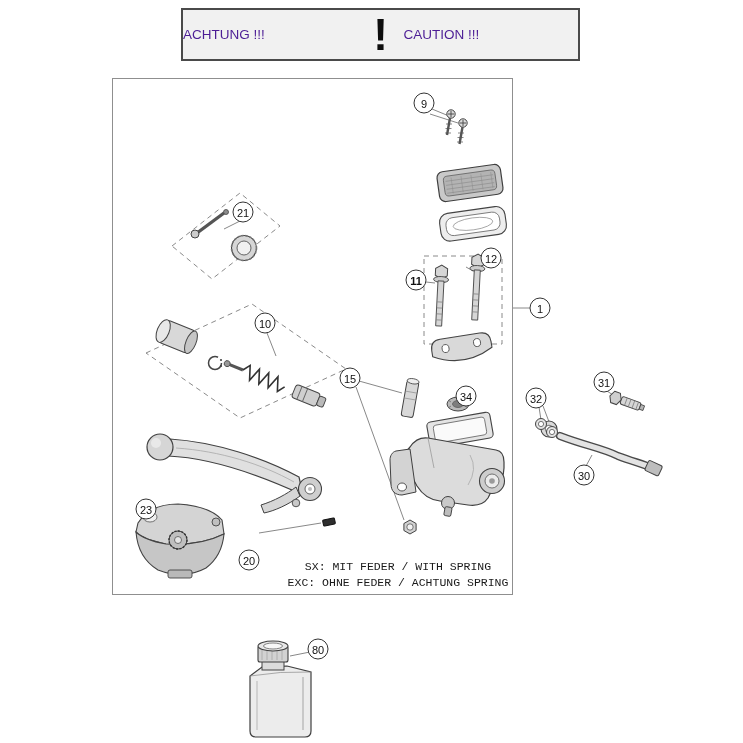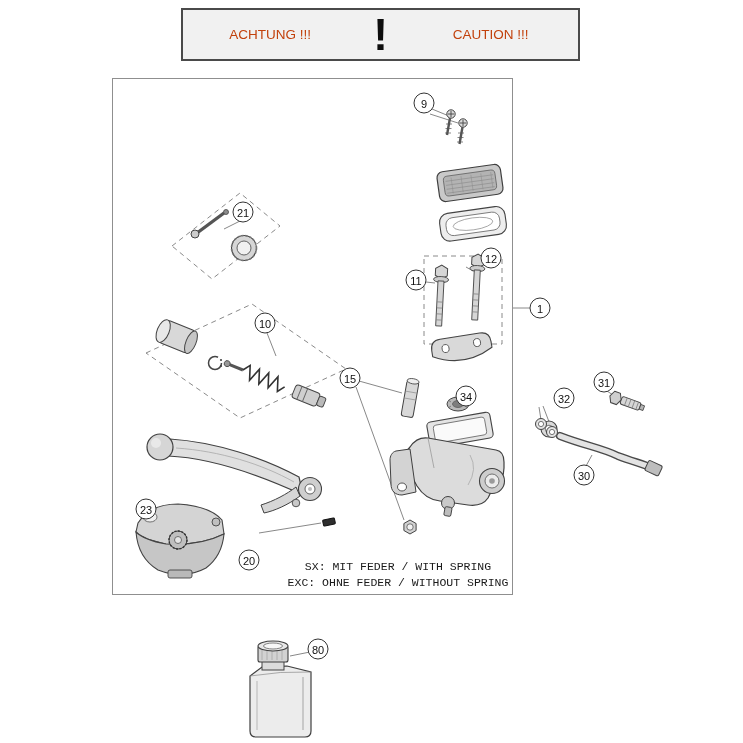--- a/index.html
+++ b/index.html
@@ -8,21 +8,21 @@
   .page { position:relative; width:743px; height:743px; background:#fff; overflow:hidden; }
 
   .art { position:absolute; left:0; top:0; z-index:1; }
 
   .frame { position:absolute; left:112px; top:78px; width:401px; height:517px;
            border:1px solid #8f8f8f; z-index:0; background:#fff; }
 
   .warning-box { position:absolute; left:181px; top:8px; width:399px; height:53px;
                  background:#f1f1f1; border:2px solid #4a4a4a; display:flex;
                  align-items:center; z-index:2; }
-  .warn-col { flex:1; text-align:center; font-size:13.5px; line-height:1.45; color:#c2410c; }
+  .warn-col { flex:1; text-align:left; font-size:13.5px; line-height:1.45; color:#4c1d95; }
   .warn-excl { width:46px; text-align:center; font-size:44px; font-weight:700;
                color:#0d0d0d; line-height:50px; }
 
   .callout { position:absolute; width:21px; height:21px; border:1.4px solid #333;
              border-radius:50%; background:#fff; display:flex; align-items:center;
              justify-content:center; font-size:11px; color:#111;
              transform:translate(-50%,-50%); z-index:3; cursor:default; }
 
   .note { position:absolute; left:272px; top:559px; width:252px; text-align:center;
           font-size:11.5px; line-height:1.35; color:#1a1a1a; z-index:2;font-family:Liberation Mono, monospace; }
@@ -236,31 +236,31 @@
       <rect x="262" y="660" width="22" height="10" fill="#dcdcdc" stroke="#444" stroke-width="1"></rect>
       <rect x="258" y="646" width="30" height="16" rx="2" fill="#d2d2d2" stroke="#3f3f3f" stroke-width="1.1"></rect>
       <path d="M262,648 v12 M267,648 v12 M272,648 v12 M277,648 v12 M282,648 v12" stroke="#999" stroke-width="0.6"></path>
       <ellipse cx="273" cy="646" rx="15" ry="5" fill="#e7e7e7" stroke="#3f3f3f" stroke-width="1.1"></ellipse>
       <ellipse cx="273" cy="646" rx="9.5" ry="3" fill="#f7f7f7" stroke="#666" stroke-width="0.8"></ellipse>
     </g>
   </svg>
 
   <div class="callout" style="left:424px; top:103px;">9</div>
   <div class="callout" style="left:243px; top:212px;">21</div>
-  <div class="callout" style="left:416px; top:280px;">11</div>
+  <div class="callout" style="left:416px; top:280px;font-weight:bold;">11</div>
   <div class="callout" style="left:491px; top:258px;">12</div>
   <div class="callout" style="left:265px; top:323px;">10</div>
   <div class="callout" style="left:540px; top:308px;">1</div>
   <div class="callout" style="left:350px; top:378px;">15</div>
   <div class="callout" style="left:466px; top:396px;">34</div>
-  <div class="callout" style="left:564px; top:398px;">32</div>
+  <div class="callout" style="left:536px; top:398px;">32</div>
   <div class="callout" style="left:604px; top:382px;">31</div>
   <div class="callout" style="left:584px; top:475px;">30</div>
   <div class="callout" style="left:146px; top:509px;">23</div>
   <div class="callout" style="left:249px; top:536px;margin-top:24px;">20</div>
   <div class="callout" style="left:318px; top:649px;">80</div>
 
   <div class="note">
     <div>SX: MIT FEDER / WITH SPRING</div>
-    <div>EXC: OHNE FEDER / WITHOUT SPRING</div>
+    <div>EXC: OHNE FEDER / ACHTUNG SPRING</div>
   </div>
 
 </div>
 
 </body></html>

